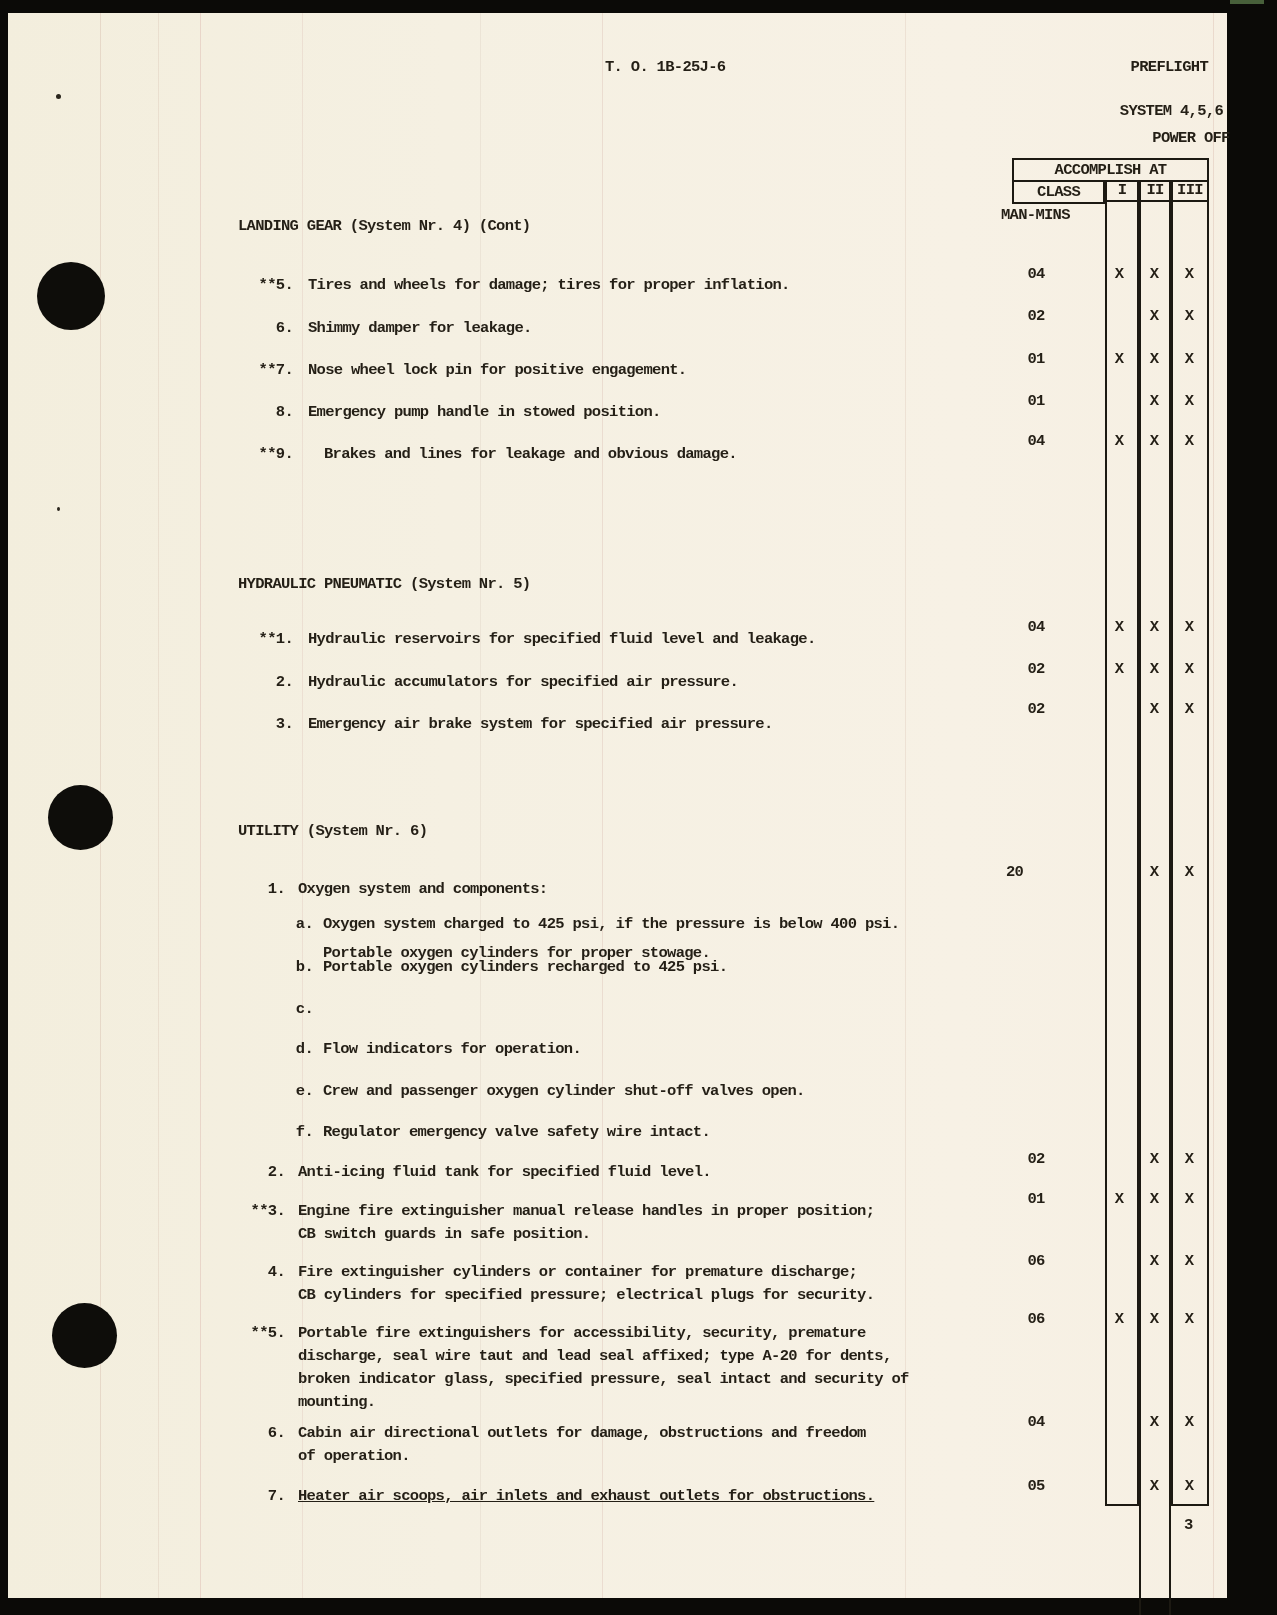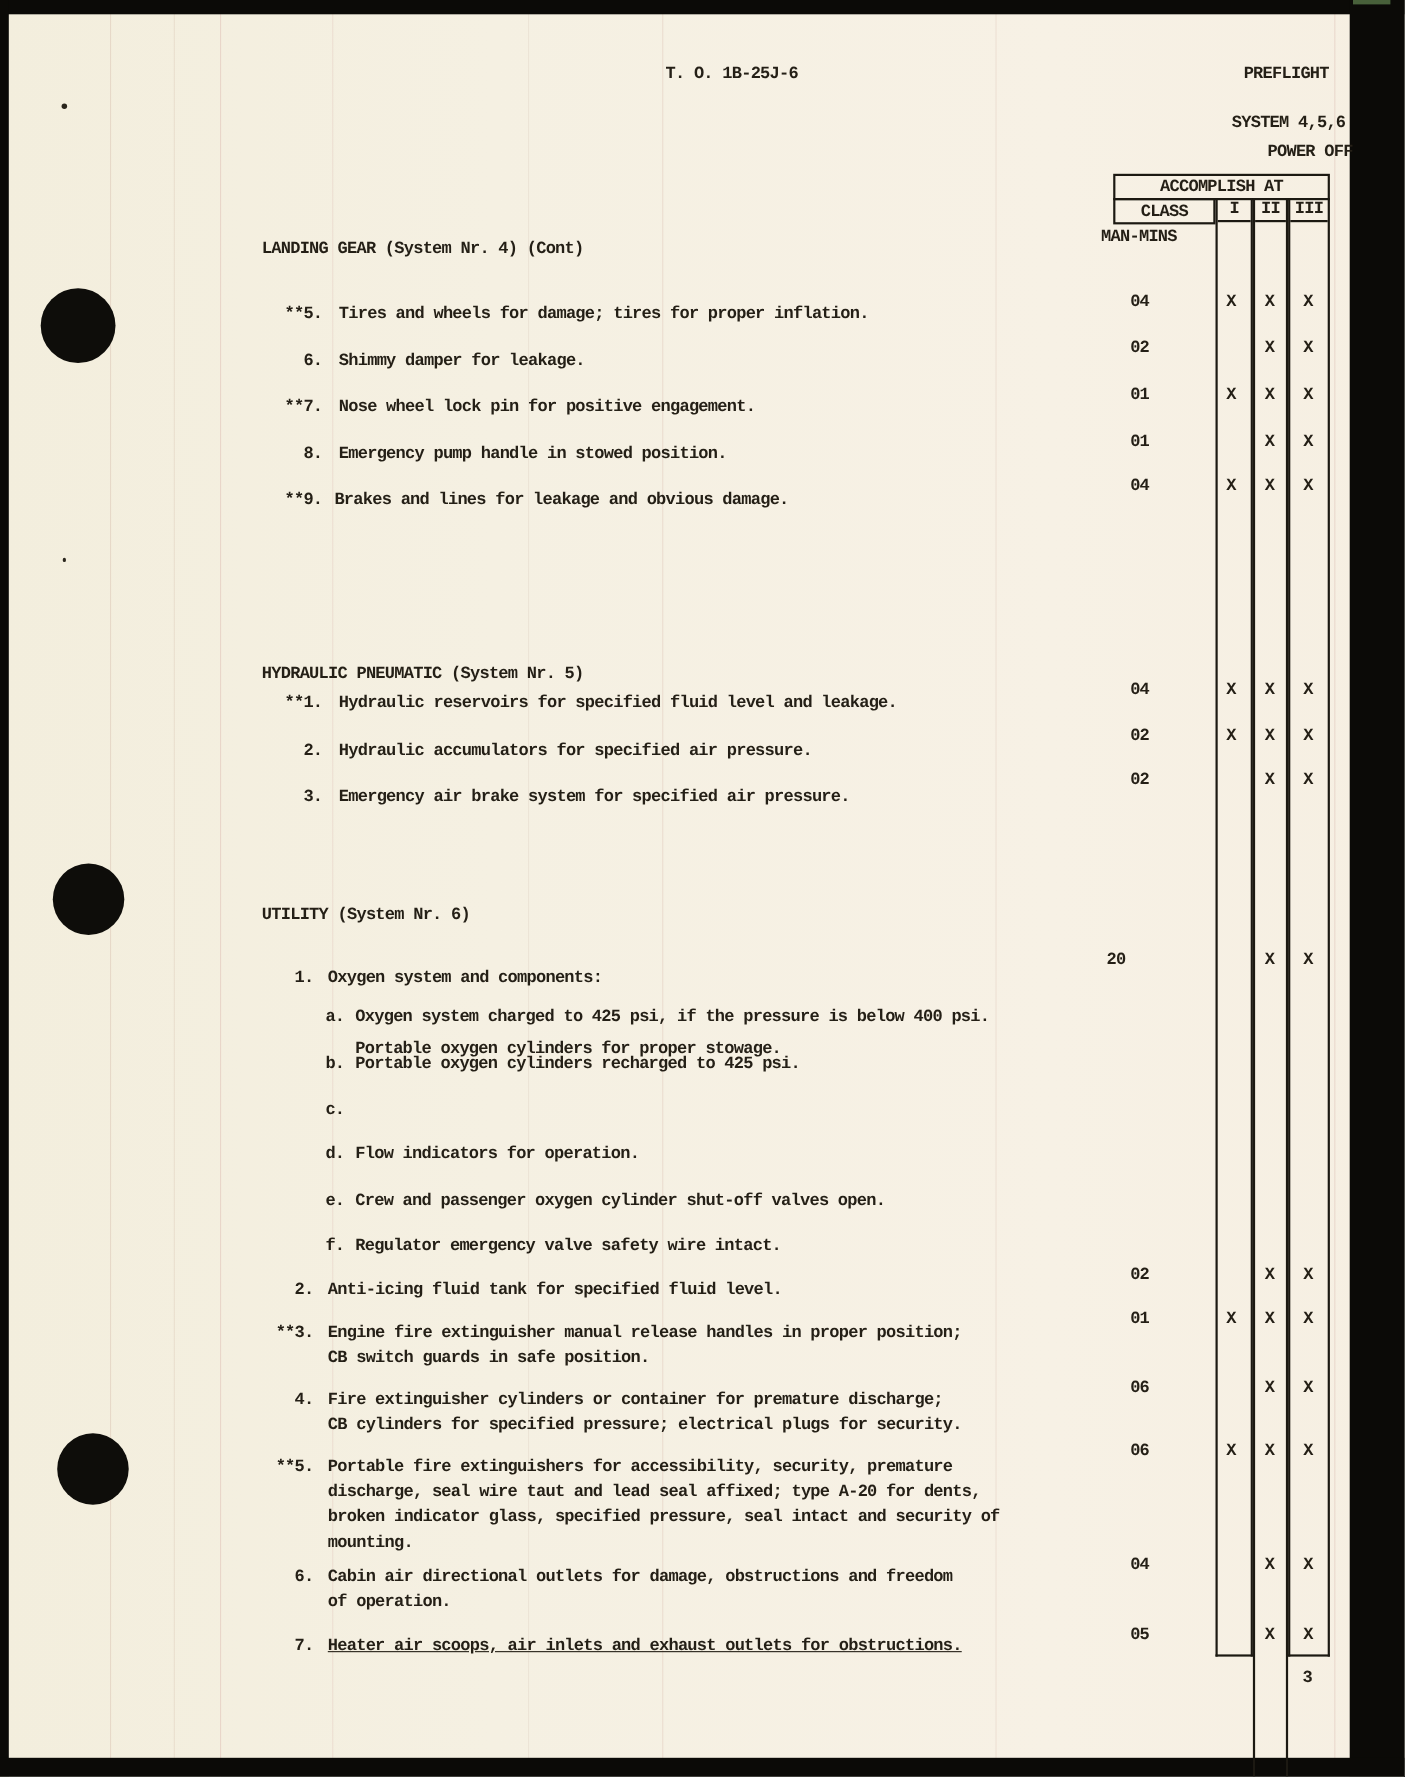--- a/index.html
+++ b/index.html
@@ -91,26 +91,26 @@
       <div class="t" style="left:1006px;top:350px;width:60px;text-align:center;">01</div>
       <div class="t" style="left:1104px;top:350px;width:30px;text-align:center;">X</div>
       <div class="t" style="left:1139px;top:350px;width:30px;text-align:center;">X</div>
       <div class="t" style="left:1174px;top:350px;width:30px;text-align:center;">X</div>
       <div class="t" style="left:223px;top:403px;width:70px;text-align:right;">8.</div>
       <div class="t" style="left:308px;top:403px;">Emergency pump handle in stowed position.</div>
       <div class="t" style="left:1006px;top:392px;width:60px;text-align:center;">01</div>
       <div class="t" style="left:1139px;top:392px;width:30px;text-align:center;">X</div>
       <div class="t" style="left:1174px;top:392px;width:30px;text-align:center;">X</div>
       <div class="t" style="left:223px;top:445px;width:70px;text-align:right;">**9.</div>
-      <div class="t" style="left:304px;top:445px;">Brakes and lines for leakage and obvious damage.</div>
+      <div class="t" style="left:324px;top:445px;">Brakes and lines for leakage and obvious damage.</div>
       <div class="t" style="left:1006px;top:432px;width:60px;text-align:center;">04</div>
       <div class="t" style="left:1104px;top:432px;width:30px;text-align:center;">X</div>
       <div class="t" style="left:1139px;top:432px;width:30px;text-align:center;">X</div>
       <div class="t" style="left:1174px;top:432px;width:30px;text-align:center;">X</div>
-      <div class="t" style="left:238px;top:575px;margin-top:28px;">HYDRAULIC PNEUMATIC (System Nr. 5)</div>
+      <div class="t" style="left:238px;top:575px;">HYDRAULIC PNEUMATIC (System Nr. 5)</div>
       <div class="t" style="left:223px;top:630px;width:70px;text-align:right;">**1.</div>
       <div class="t" style="left:308px;top:630px;">Hydraulic reservoirs for specified fluid level and leakage.</div>
       <div class="t" style="left:1006px;top:618px;width:60px;text-align:center;">04</div>
       <div class="t" style="left:1104px;top:618px;width:30px;text-align:center;">X</div>
       <div class="t" style="left:1139px;top:618px;width:30px;text-align:center;">X</div>
       <div class="t" style="left:1174px;top:618px;width:30px;text-align:center;">X</div>
       <div class="t" style="left:223px;top:673px;width:70px;text-align:right;">2.</div>
       <div class="t" style="left:308px;top:673px;">Hydraulic accumulators for specified air pressure.</div>
       <div class="t" style="left:1006px;top:660px;width:60px;text-align:center;">02</div>
       <div class="t" style="left:1104px;top:660px;width:30px;text-align:center;">X</div>

